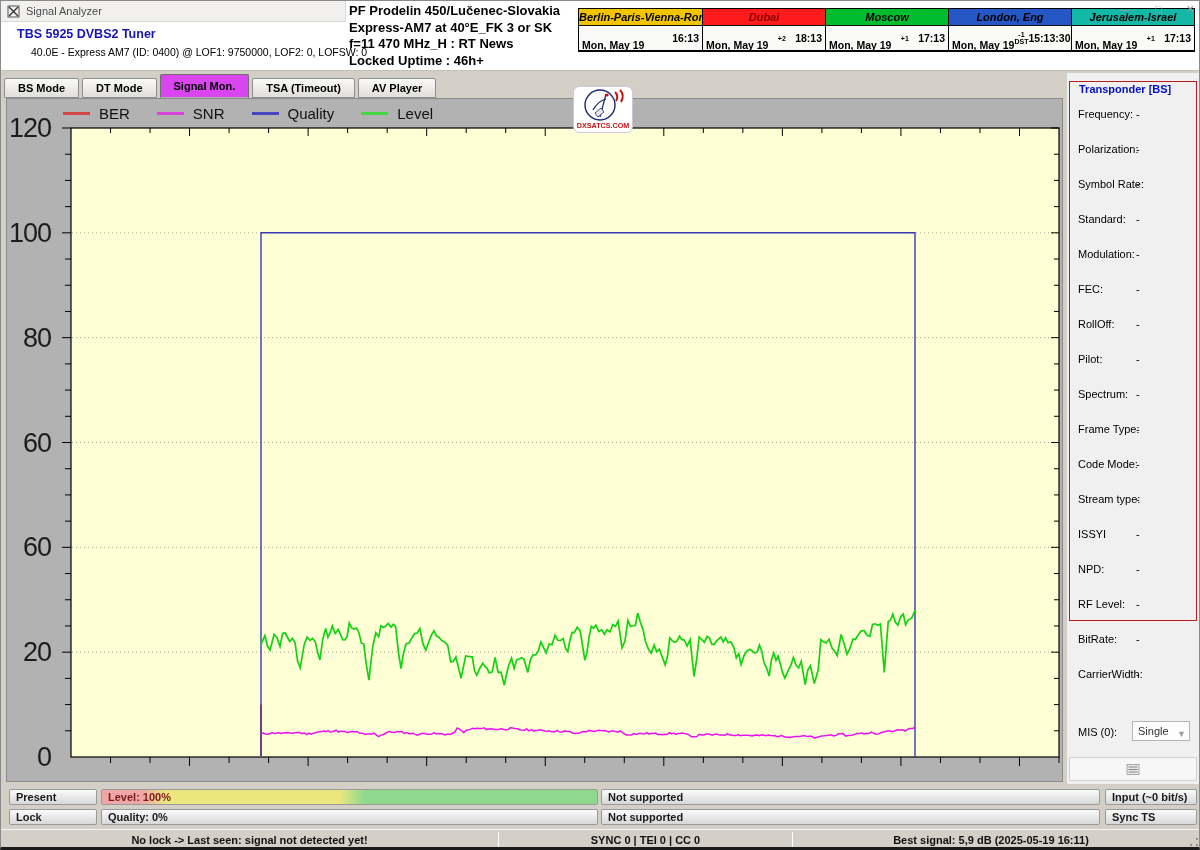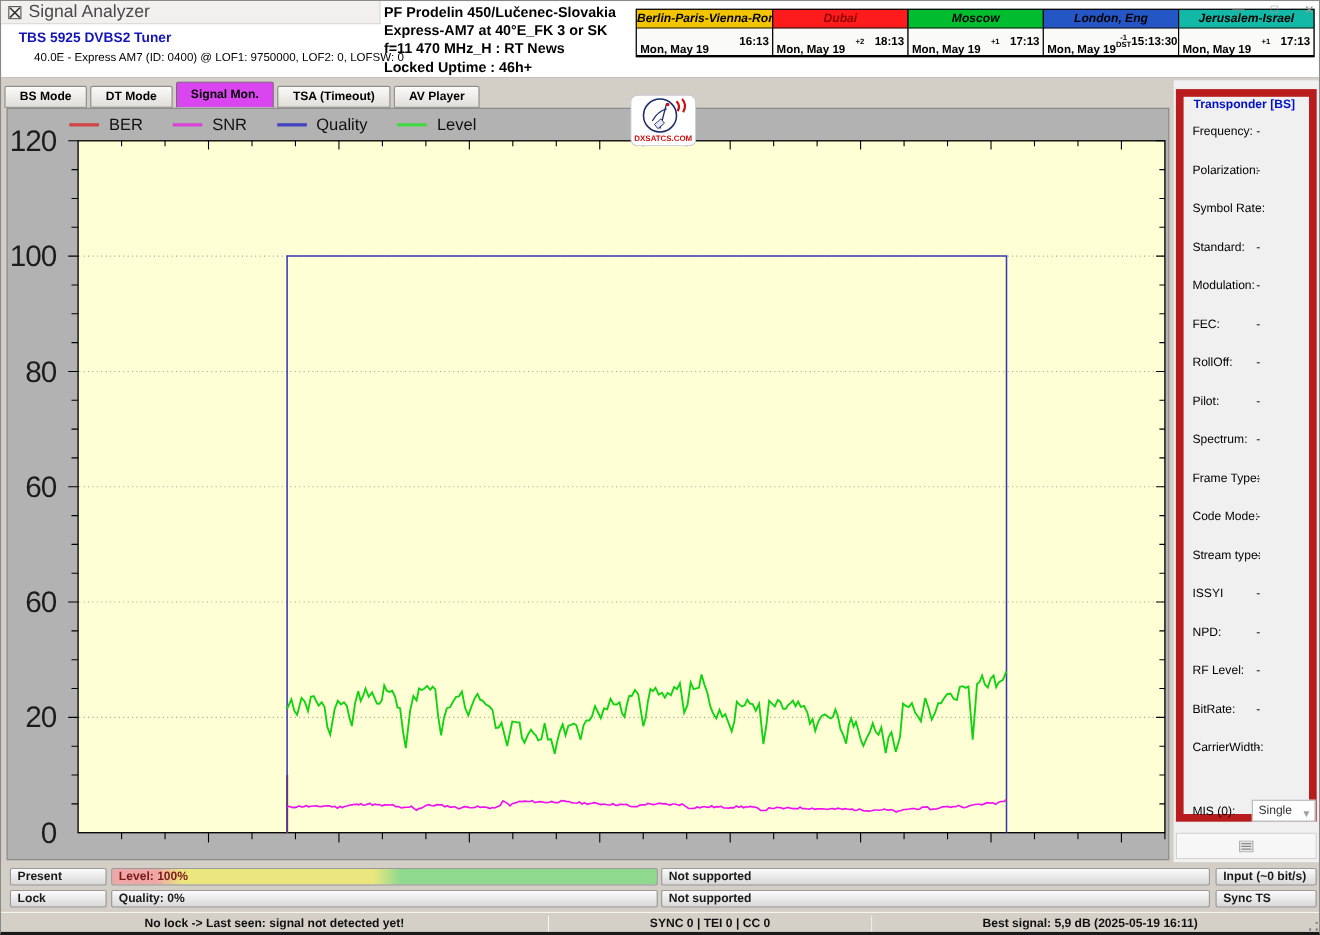--- a/index.html
+++ b/index.html
@@ -6,21 +6,21 @@
   html,body { width:1200px; height:850px; overflow:hidden; }
   body { font-family:"Liberation Sans", sans-serif; background:#d3cfc7; position:relative;
          border:1px solid #8a8a8a; border-bottom:3px solid #1a1a1a; }
 
   
   .header { position:absolute; left:0; top:0; width:1200px; height:70px; background:#ffffff;
             border-bottom:1px solid #c4c0ba; }
   .titlebar { position:absolute; left:0; top:0; width:345px; height:21px; background:#f1f0ee;
               border-bottom:1px solid #dcdad6; border-right:1px solid #dcdad6;
               display:flex; align-items:center; padding-left:6px; gap:6px; }
-  .titlebar-text { font-size:16px; color:#4a4a4a; }
+  .titlebar-text { font-size:11px; color:#4a4a4a; }
   .win-controls { position:absolute; right:6px; top:2px; display:flex; gap:24px; z-index:9;
                   color:#9a9a9a; font-size:11px; }
   .win-controls span { cursor:default; }
   .tuner-title { position:absolute; left:16px; top:26px; color:#1515b5; font-weight:bold; font-size:12.5px; }
   .tuner-sub   { position:absolute; left:30px; top:45px; color:#000; font-size:10.5px; }
   .info-block  { position:absolute; left:348px; top:2px; font-size:13px; font-weight:bold;
                  color:#000; line-height:16.5px; white-space:nowrap; }
 
   
   .clocks { position:absolute; left:577px; top:7px; width:617px; height:44px; display:flex;
@@ -54,21 +54,21 @@
   .ylabels { position:absolute; left:0; top:0; width:44px; height:684px; }
   .ylab { position:absolute; left:0; width:44px; text-align:right; font-size:27px; color:#1c1c1c;
           line-height:30px; letter-spacing:-1px; }
   #plot-svg { position:absolute; left:47px; top:17px; }
 
   
   .logo { position:absolute; left:566px; top:-13px; width:60px; height:47px; z-index:6; }
 
   
   .right-panel { position:absolute; left:1066px; top:72px; width:134px; height:711px; background:#f0f0f0; }
-  .groupbox { position:absolute; left:2px; top:8px; width:128px; height:666px; border:7px solid #b91c1c; }
+  .groupbox { position:absolute; left:2px; top:8px; width:128px; height:540px; border:1px solid #b91c1c; }
   .groupbox-title { position:absolute; left:6px; top:1px; background:#f0f0f0; padding:0 3px;
                     color:#0010c8; font-weight:bold; font-size:11px; }
   .tp-row { position:absolute; left:0; width:128px; height:16px; }
   .tp-label { position:absolute; left:8px; font-size:11px; color:#000; }
   .tp-value { position:absolute; left:66px; font-size:11px; color:#000; }
   .mis-row { position:absolute; left:0; top:639px; width:134px; }
   .mis-label { position:absolute; left:8px; top:5px; font-size:11px; }
   .mis-select { position:absolute; left:62px; top:0; width:58px; height:20px; background:#fdfdfd;
                 border:1px solid #b5b5b5; font-size:11px; line-height:18px; padding-left:5px; color:#333;
                 cursor:pointer; }

